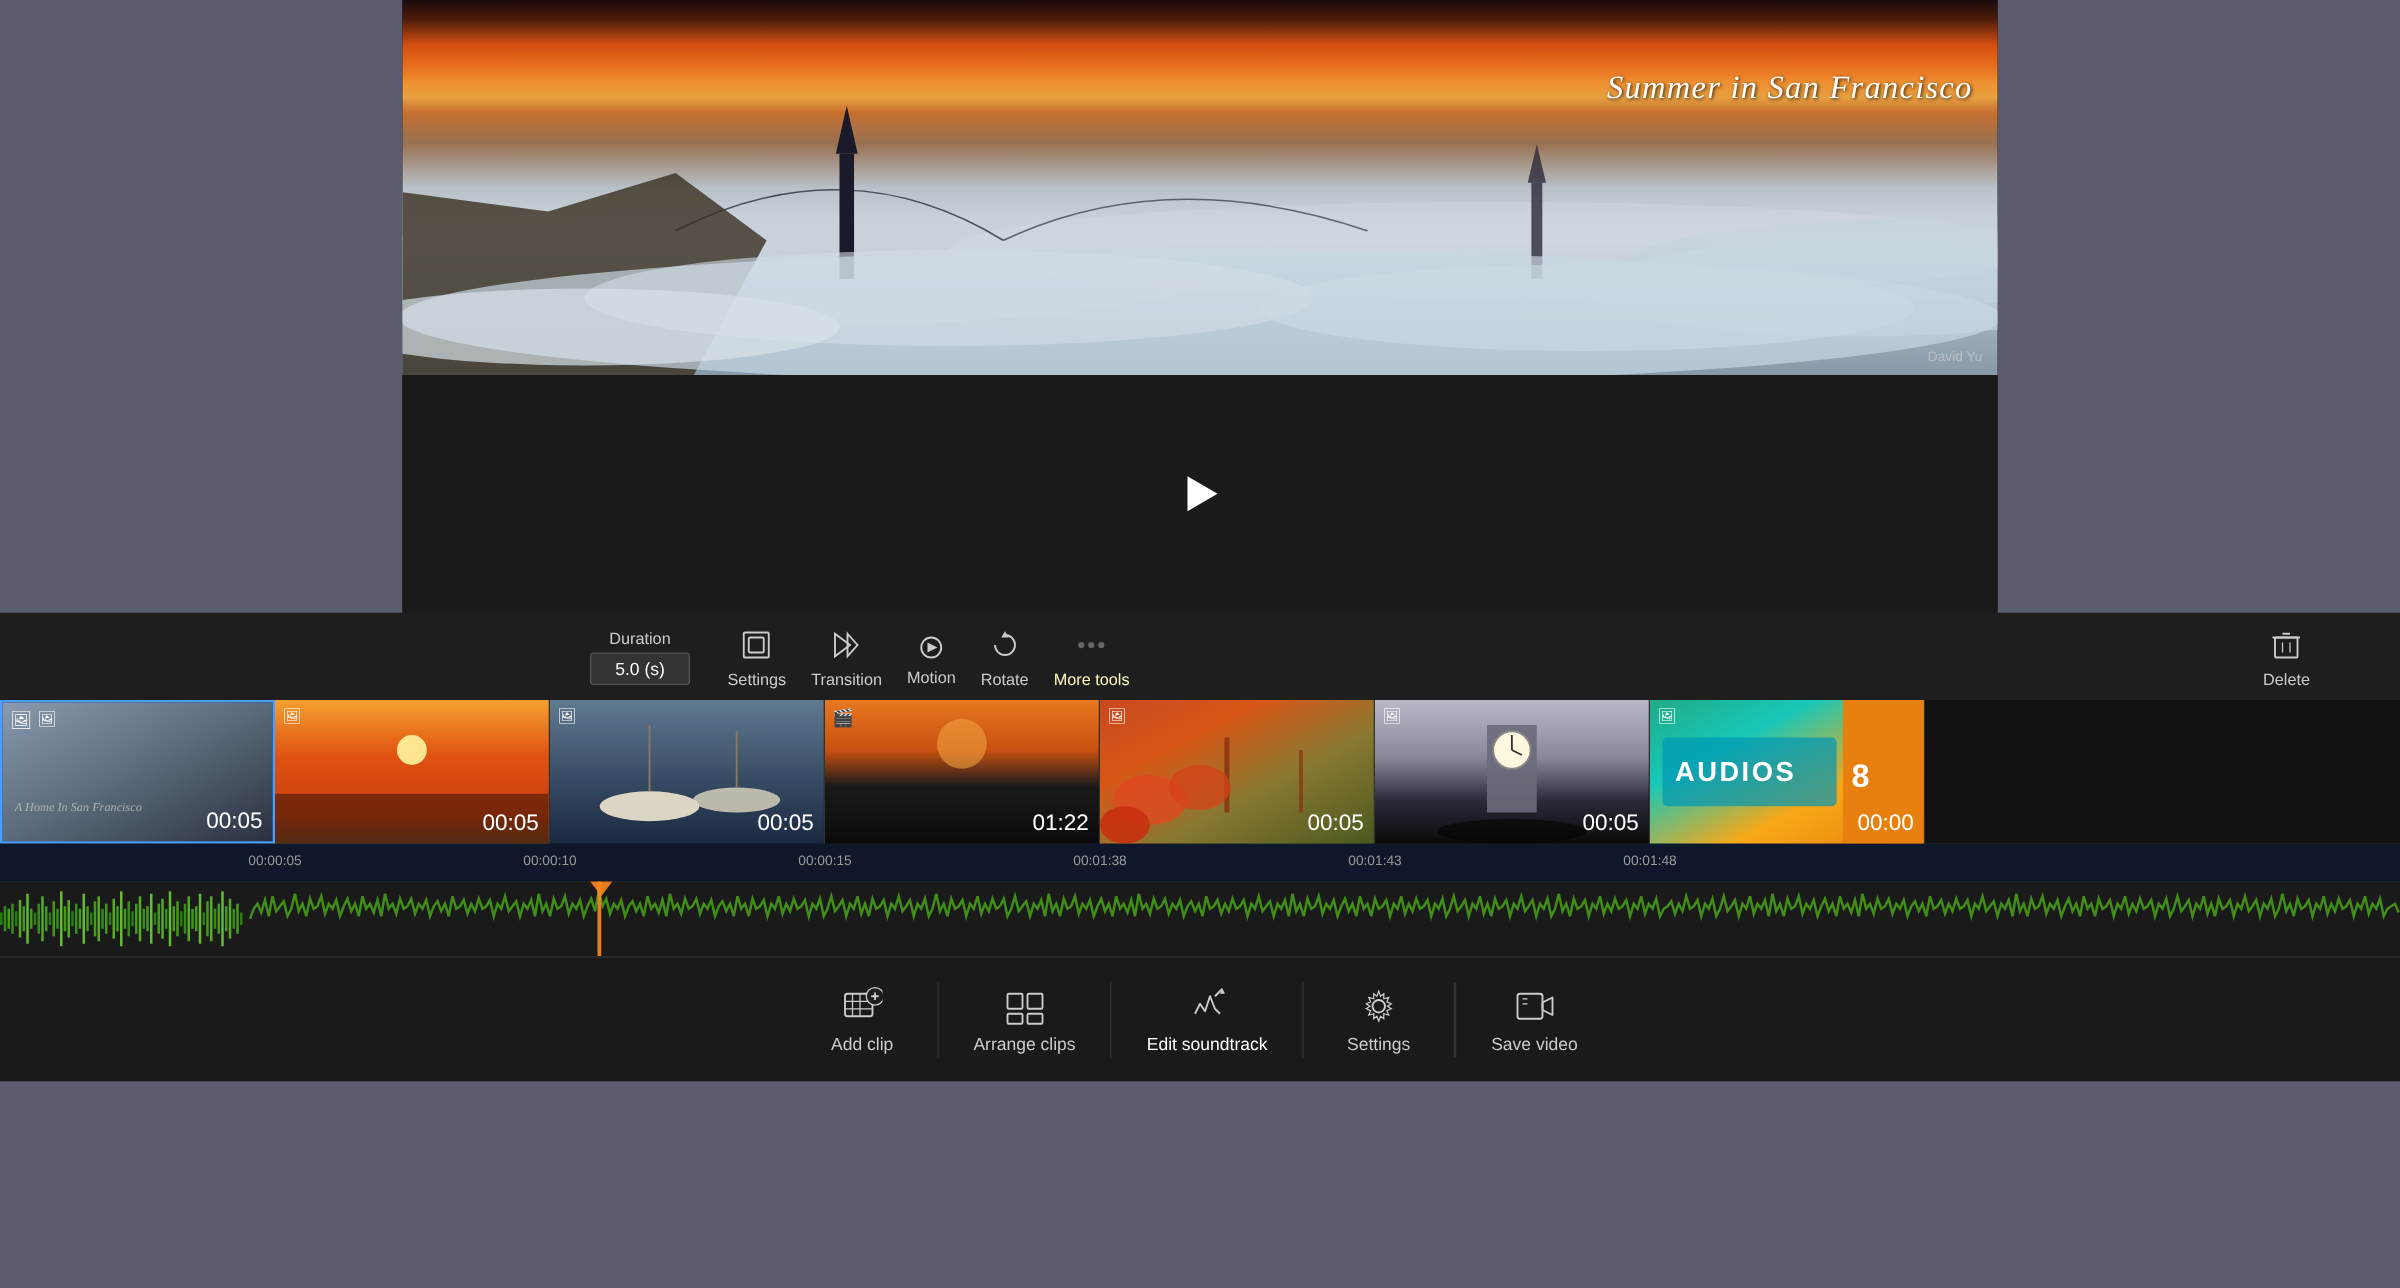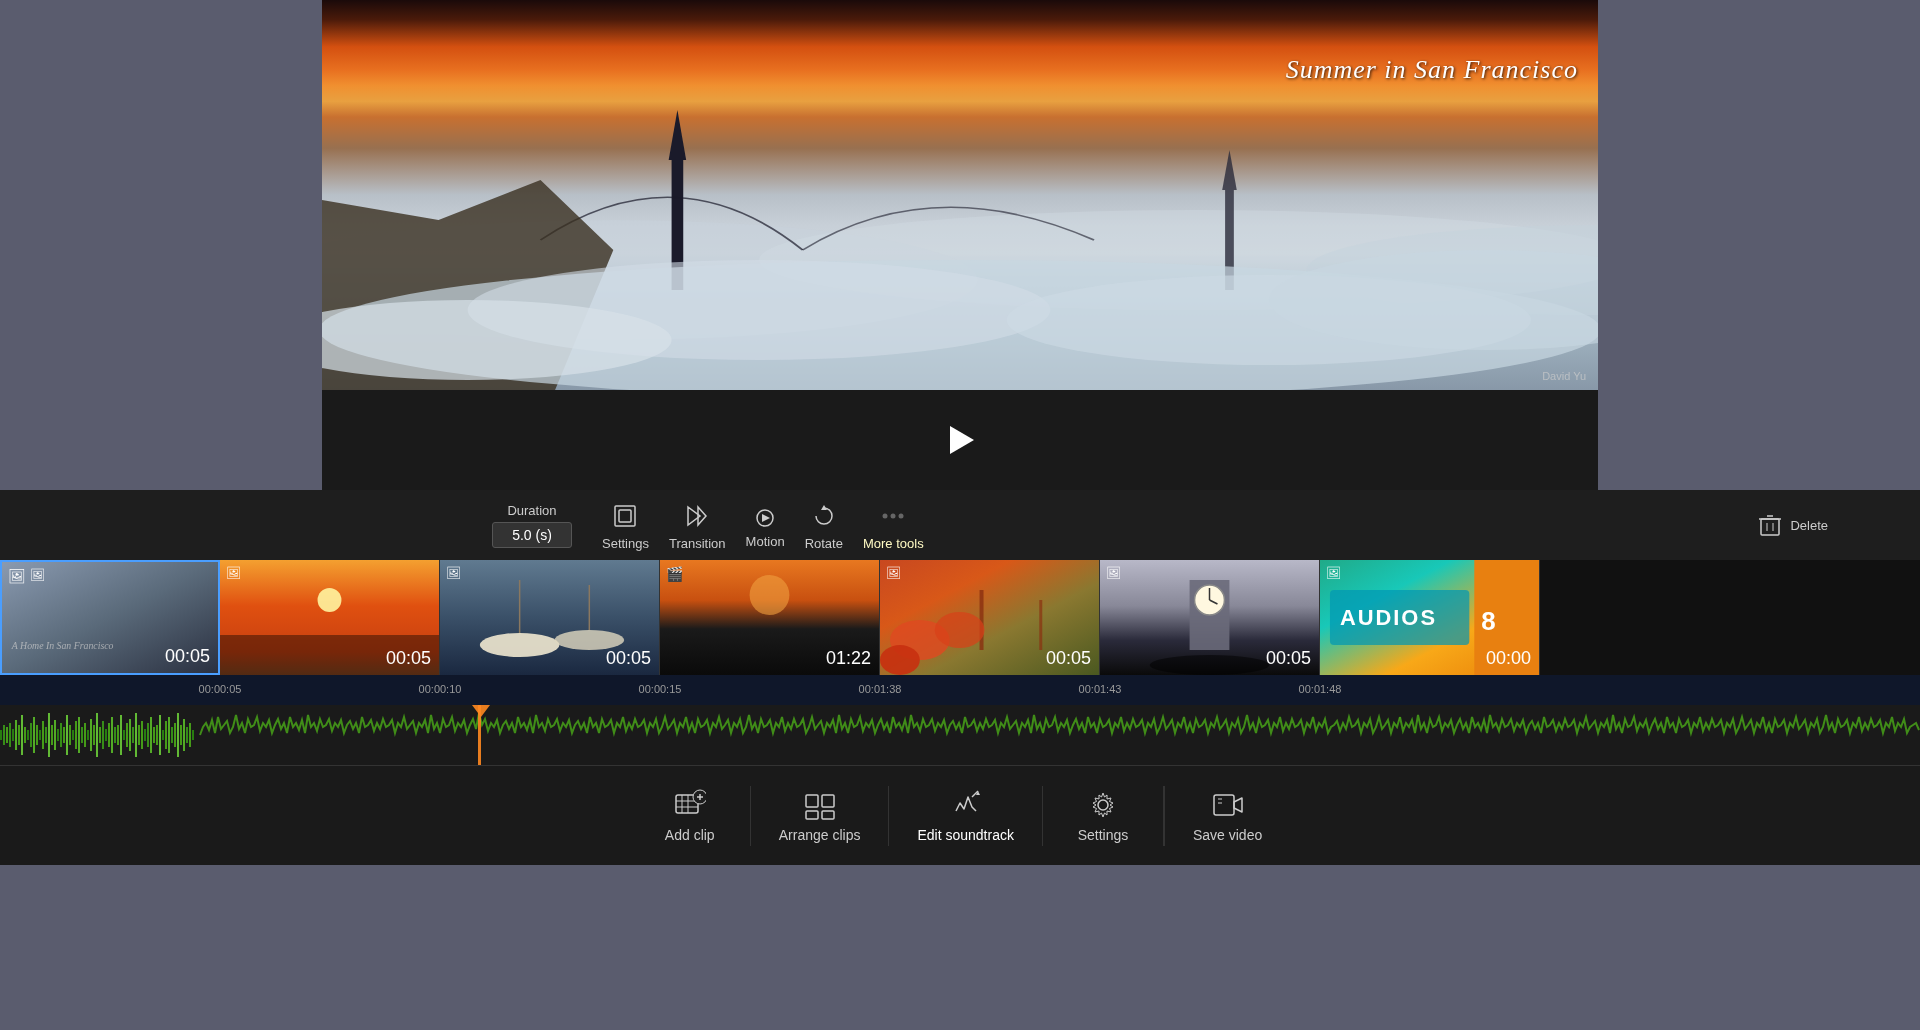--- a/index.html
+++ b/index.html
@@ -54,21 +54,21 @@
       margin-left: 4px;
     }
 
     
     .toolbar {
       width: 1920px;
       height: 70px;
       background: #1e1e1e;
       display: flex;
       align-items: center;
-      padding: 0 52px;
+      padding: 0 32px;
       gap: 0;
     }
 
     .toolbar-item {
       display: flex;
       flex-direction: column;
       align-items: center;
       gap: 6px;
       cursor: pointer;
       color: #ccc;
@@ -294,21 +294,21 @@
 
     .preview-center {
       flex: 1;
       background: #000;
       position: relative;
       display: flex;
       flex-direction: column;
     }
 
     .preview-image-area {
-      height: 390px;
+      height: 300px;
       position: relative;
       background: linear-gradient(
         180deg,
         #1a0a0a 0%,
         #4a1a0a 5%,
         #d45010 12%,
         #e87020 18%,
         #f09030 22%,
         #e8a040 26%,
         #c87030 30%,
@@ -431,21 +431,21 @@
           <circle cx="5" cy="5" r="2.5" fill="#666"></circle>
           <circle cx="13" cy="5" r="2.5" fill="#666"></circle>
           <circle cx="21" cy="5" r="2.5" fill="#666"></circle>
         </svg>
       </div>
       <span class="toolbar-item-label muted">More tools</span>
     </div>
 
     <div style="flex:1;"></div>
 
-    <div style="display:flex;flex-direction:row;align-items:center;gap:4px;margin-right:40px;" class="toolbar-item">
+    <div style="display:flex;flex-direction:column;align-items:center;gap:4px;margin-right:40px;" class="toolbar-item">
       <div class="toolbar-icon">
         <svg width="28" height="28" viewBox="0 0 28 28" fill="none">
           <rect x="5" y="8" width="18" height="16" rx="1" stroke="#ccc" stroke-width="1.5" fill="none"></rect>
           <line x1="3" y1="8" x2="25" y2="8" stroke="#ccc" stroke-width="1.5"></line>
           <line x1="11" y1="5" x2="17" y2="5" stroke="#ccc" stroke-width="1.5"></line>
           <line x1="11" y1="12" x2="11" y2="20" stroke="#ccc" stroke-width="1"></line>
           <line x1="17" y1="12" x2="17" y2="20" stroke="#ccc" stroke-width="1"></line>
         </svg>
       </div>
       <span class="toolbar-item-label">Delete</span>

